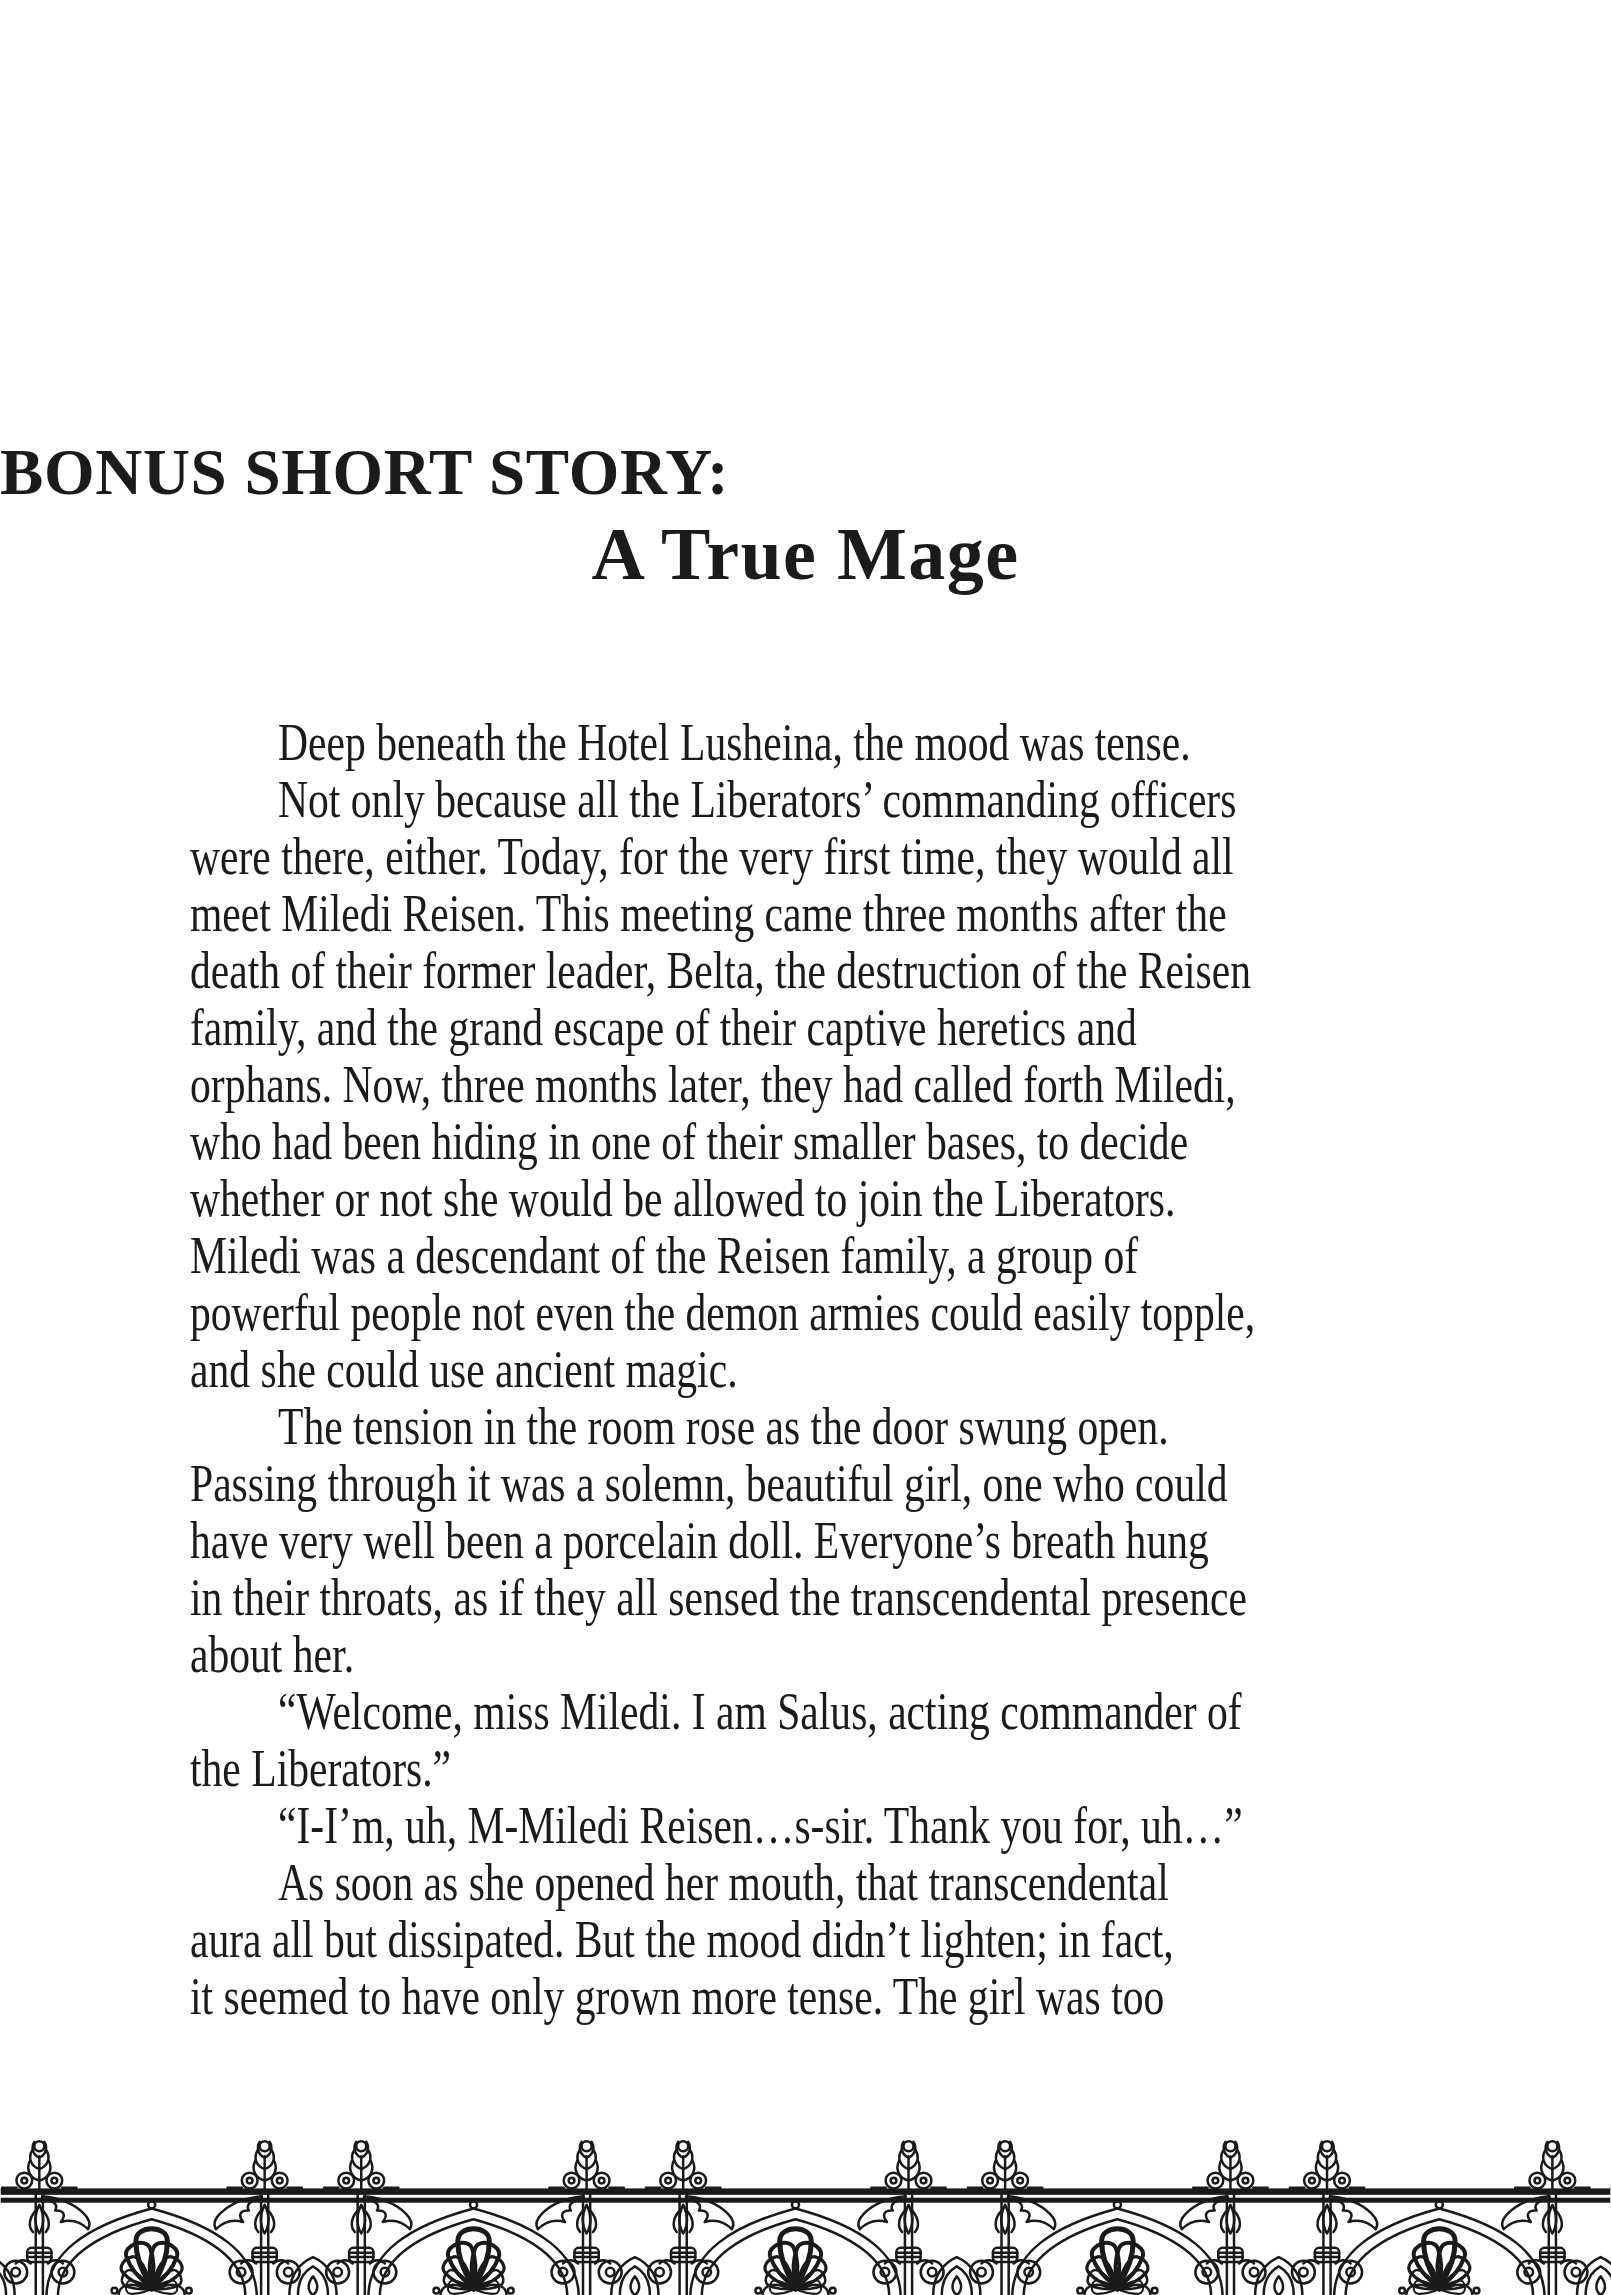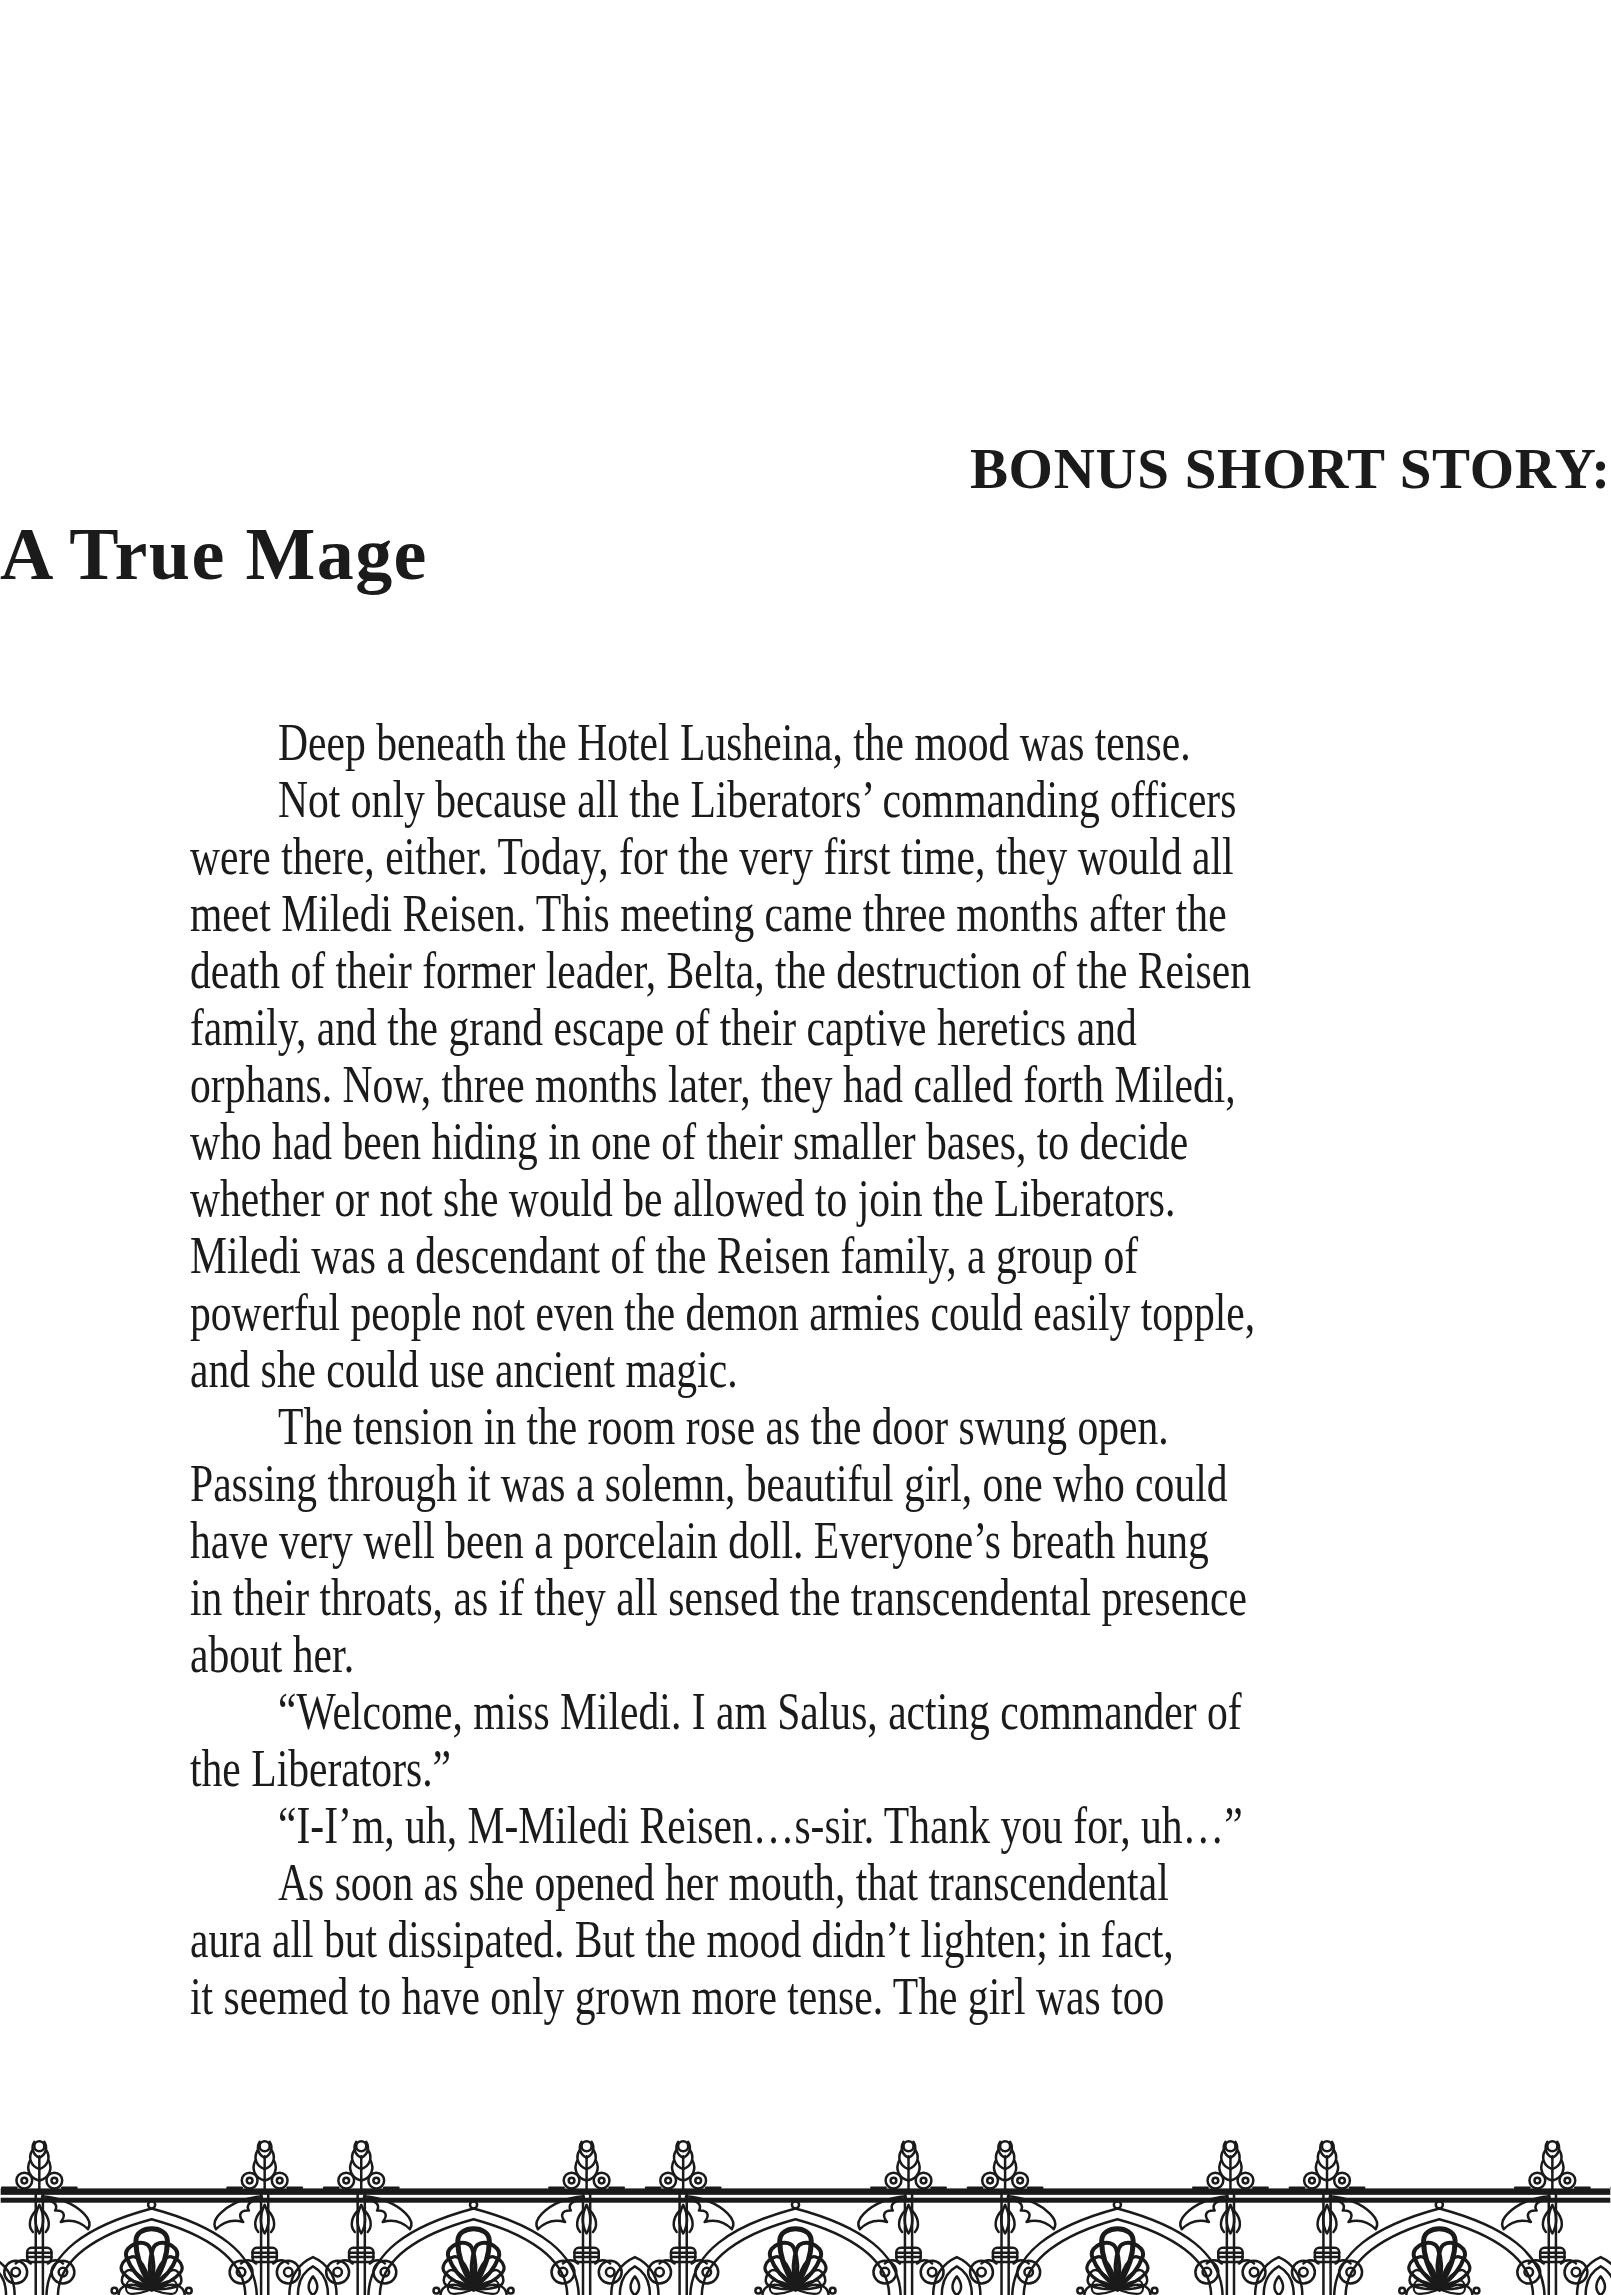--- a/index.html
+++ b/index.html
@@ -6,27 +6,28 @@
   .page{
     position:relative;
     width:1611px;height:2295px;
     background:#ffffff;
     overflow:hidden;
     font-family:"Liberation Serif","DejaVu Serif",serif;
     color:#1b1b1b;
   }
   .kicker{
     position:absolute;top:440px;left:0;width:100%;
-    text-align:right;
-    font-weight:bold;font-size:57px;line-height:1;
+    text-align:left;
+    font-weight:bold;font-size:65px;line-height:1;
     letter-spacing:0.7px;
     white-space:nowrap;
   }
   .title{
     position:absolute;top:517px;left:0;width:100%;
+    text-align:center;
     font-weight:bold;font-size:74px;line-height:1;
     letter-spacing:1.4px;
     white-space:nowrap;
   }
   .body-text{
     position:absolute;top:714px;left:190px;
     width:1718px;
     font-size:52px;line-height:57px;
     transform:scaleX(0.8);
     transform-origin:0 0;

